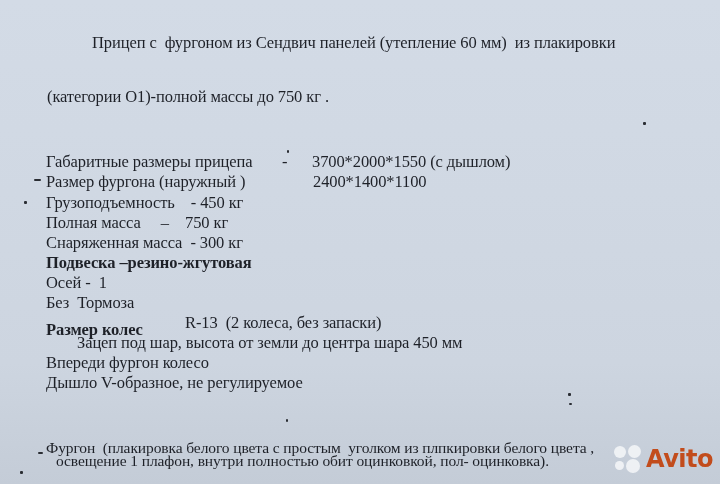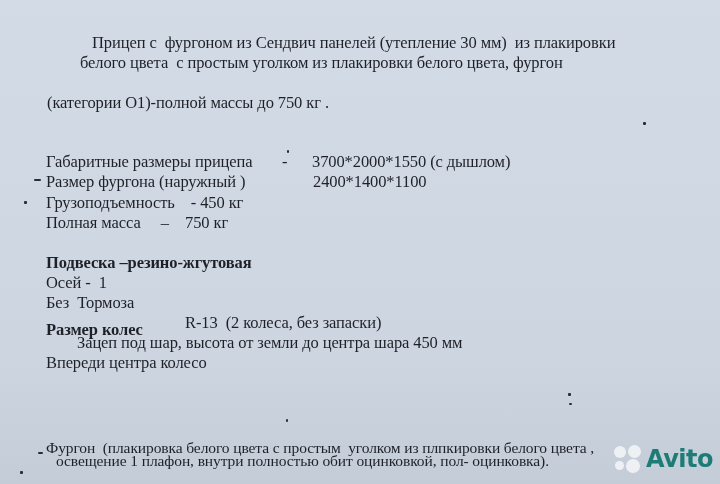--- a/index.html
+++ b/index.html
@@ -19,54 +19,55 @@
       position: absolute; background: #2a2d33; border-radius: 1px;
     }
     .avito {
       position: absolute; left: 612px; top: 442px; height: 34px;
       display: flex; align-items: center; gap: 4px; opacity: 0.92;
     }
     .avito-dots { position: relative; width: 30px; height: 30px; }
     .avito-dots span { position: absolute; background: #f2f4f7; border-radius: 50%; }
     .avito-text {
       font-family: "DejaVu Sans", "Liberation Sans", sans-serif; font-weight: bold;
-      font-size: 24px; color: #0f766e; letter-spacing: -0.5px;
+      font-size: 24px; color: #c2410c; letter-spacing: -0.5px;
     }
     .ghost {
       position: absolute; color: rgba(120,130,145,0.18); font-family: "Liberation Sans", sans-serif;
       font-size: 13px; white-space: pre;
     }
   </style>
 </head>
 <body>
 
 <div class="page">
 
   <div class="ghost" style="left:250px; top:128px;">             </div>
 
-  <div class="ln" style="left:92px; top:33px;">Прицеп с  фургоном из Сендвич панелей (утепление 30 мм)  из плакировки</div>
-  <div class="ln" style="left:80px; top:53px;">белого цвета  с простым уголком из плакировки белого цвета, фургон</div>
-  <div class="ln" style="left:47px; top:93px;">(категории О1)-полной массы до 750 кг .</div>
+  <div class="ln" style="left:92px; top:33px;">Прицеп с  фургоном из Сендвич панелей (утепление 60 мм)  из плакировки</div>
+  <div class="ln" style="left:47px; top:87px;">(категории О1)-полной массы до 750 кг .</div>
 
   <div class="ln" style="left:46px; top:152px;">Габаритные размеры прицепа</div>
   <div class="ln" style="left:282px; top:152px;">-</div>
   <div class="ln" style="left:312px; top:152px;">3700*2000*1550 (с дышлом)</div>
 
   <div class="ln" style="left:46px; top:172px;">Размер фургона (наружный )</div>
   <div class="ln" style="left:313px; top:172px;">2400*1400*1100</div>
 
   <div class="ln" style="left:46px; top:193px;">Грузоподъемность    - 450 кг</div>
   <div class="ln" style="left:46px; top:213px;">Полная масса     –    750 кг</div>
+  <div class="ln" style="left:46px; top:233px;">Снаряженная масса  - 300 кг</div>
   <div class="ln bold" style="left:46px; top:253px;">Подвеска –резино-жгутовая</div>
   <div class="ln" style="left:46px; top:273px;">Осей -  1</div>
   <div class="ln" style="left:46px; top:293px;">Без  Тормоза</div>
   <div class="ln" style="left:46px; top:320px;font-weight:bold;">Размер колес</div>
   <div class="ln" style="left:185px; top:313px;">R-13  (2 колеса, без запаски)</div>
   <div class="ln" style="left:46px; top:333px;margin-left:31px;">Зацеп под шар, высота от земли до центра шара 450 мм</div>
-  <div class="ln" style="left:46px; top:353px;">Впереди центра колесо</div>
+  <div class="ln" style="left:46px; top:353px;">Впереди фургон колесо</div>
+  <div class="ln" style="left:46px; top:373px;">Дышло V-образное, не регулируемое</div>
 
   <div class="ln" style="left:46px; top:438px; font-size:15.5px;">Фургон  (плакировка белого цвета с простым  уголком из плпкировки белого цвета ,</div>
   <div class="ln" style="left:56px; top:451px; font-size:15.5px;">освещение 1 плафон, внутри полностью обит оцинковкой, пол- оцинковка).</div>
 
   <div class="mark" style="left:34px; top:179px; width:7px; height:2px;"></div>
   <div class="mark" style="left:24px; top:201px; width:3px; height:3px;"></div>
   <div class="mark" style="left:38px; top:452px; width:5px; height:2px;"></div>
   <div class="mark" style="left:20px; top:471px; width:3px; height:3px;"></div>
   <div class="mark" style="left:643px; top:122px; width:3px; height:3px;"></div>
   <div class="mark" style="left:568px; top:393px; width:3px; height:3px;"></div>

